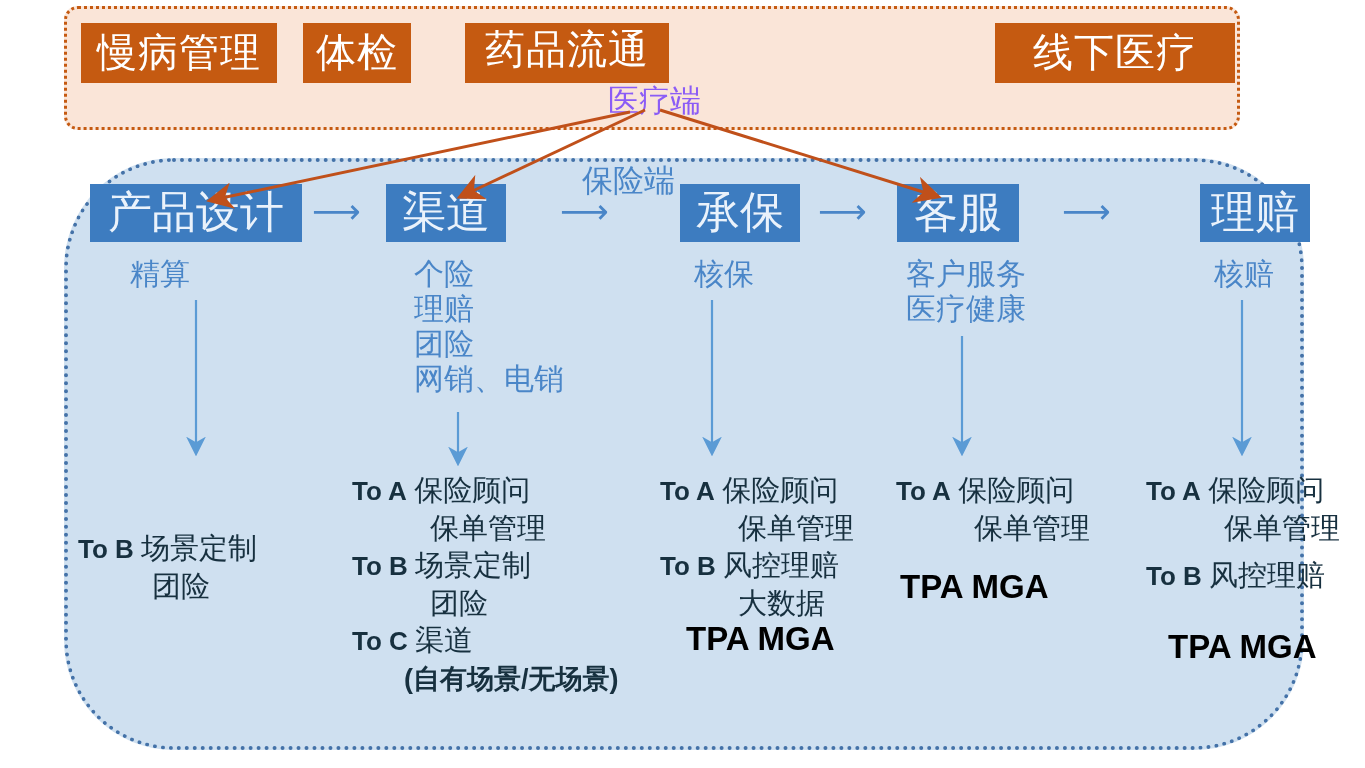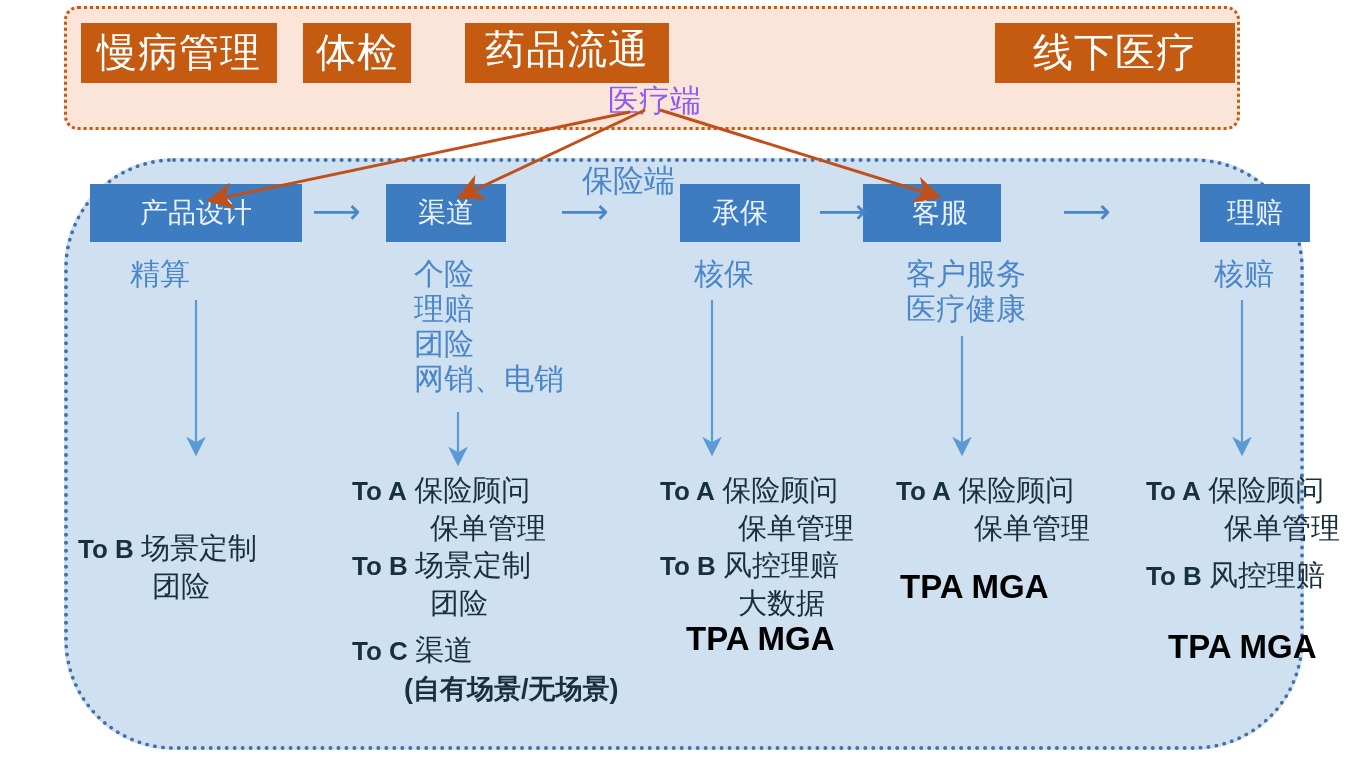--- a/index.html
+++ b/index.html
@@ -51,21 +51,21 @@
     color:#4A86C8;
     font-size:31px;line-height:34px;
     white-space:nowrap;
   }
 
   
   .stage-box{
     position:absolute;top:184px;height:58px;
     background:#3D7CC0;
     color:#EAF2FB;
-    font-size:28px;line-height:58px;
+    font-size:44px;line-height:58px;
     text-align:center;
     white-space:nowrap;
   }
   .stage-sub{
     position:absolute;
     color:#4A86C8;
     font-size:30px;line-height:35px;
     white-space:nowrap;
   }
   .flow-arrow{
@@ -123,21 +123,21 @@
     <div class="med-box" style="left:928px;width:240px;">线下医疗</div>
   </div>
   <div id="medical-label">医疗端</div>
 
   <div id="insurance-panel"></div>
   <div id="insurance-label">保险端</div>
 
   <div class="stage-box" style="left:90px;width:212px;">产品设计</div>
   <div class="stage-box" style="left:386px;width:120px;">渠道</div>
   <div class="stage-box" style="left:680px;width:120px;">承保</div>
-  <div class="stage-box" style="left:863px;width:122px;padding-left:16px;">客服</div>
+  <div class="stage-box" style="left:897px;width:122px;">客服</div>
   <div class="stage-box" style="left:1200px;width:110px;">理赔</div>
 
   <div class="flow-arrow" style="left:312px;">⟶</div>
   <div class="flow-arrow" style="left:560px;">⟶</div>
   <div class="flow-arrow" style="left:818px;">⟶</div>
   <div class="flow-arrow" style="left:1062px;">⟶</div>
 
   <div class="stage-sub" style="left:130px;top:256px;">
     <span class="row">精算</span>
   </div>
@@ -180,21 +180,21 @@
     <span class="row" style="padding-left:78px;">
       <span class="val">保单管理</span>
     </span>
     <span class="row">
       <span class="tag">To B</span>
       <span class="val">场景定制</span>
     </span>
     <span class="row" style="padding-left:78px;">
       <span class="val">团险</span>
     </span>
-    <span class="row" style="margin-top:10px;display:block;">
+    <span class="row" style="margin-top:0;display:block;">
       <span class="tag">To C</span>
       <span class="val">渠道</span>
     </span>
     <span class="row" style="padding-left:52px;">
       <span class="paren">(自有场景/无场景)</span>
     </span>
   </div>
 
   <div class="detail" style="left:660px;top:472px;">
     <span class="row">

